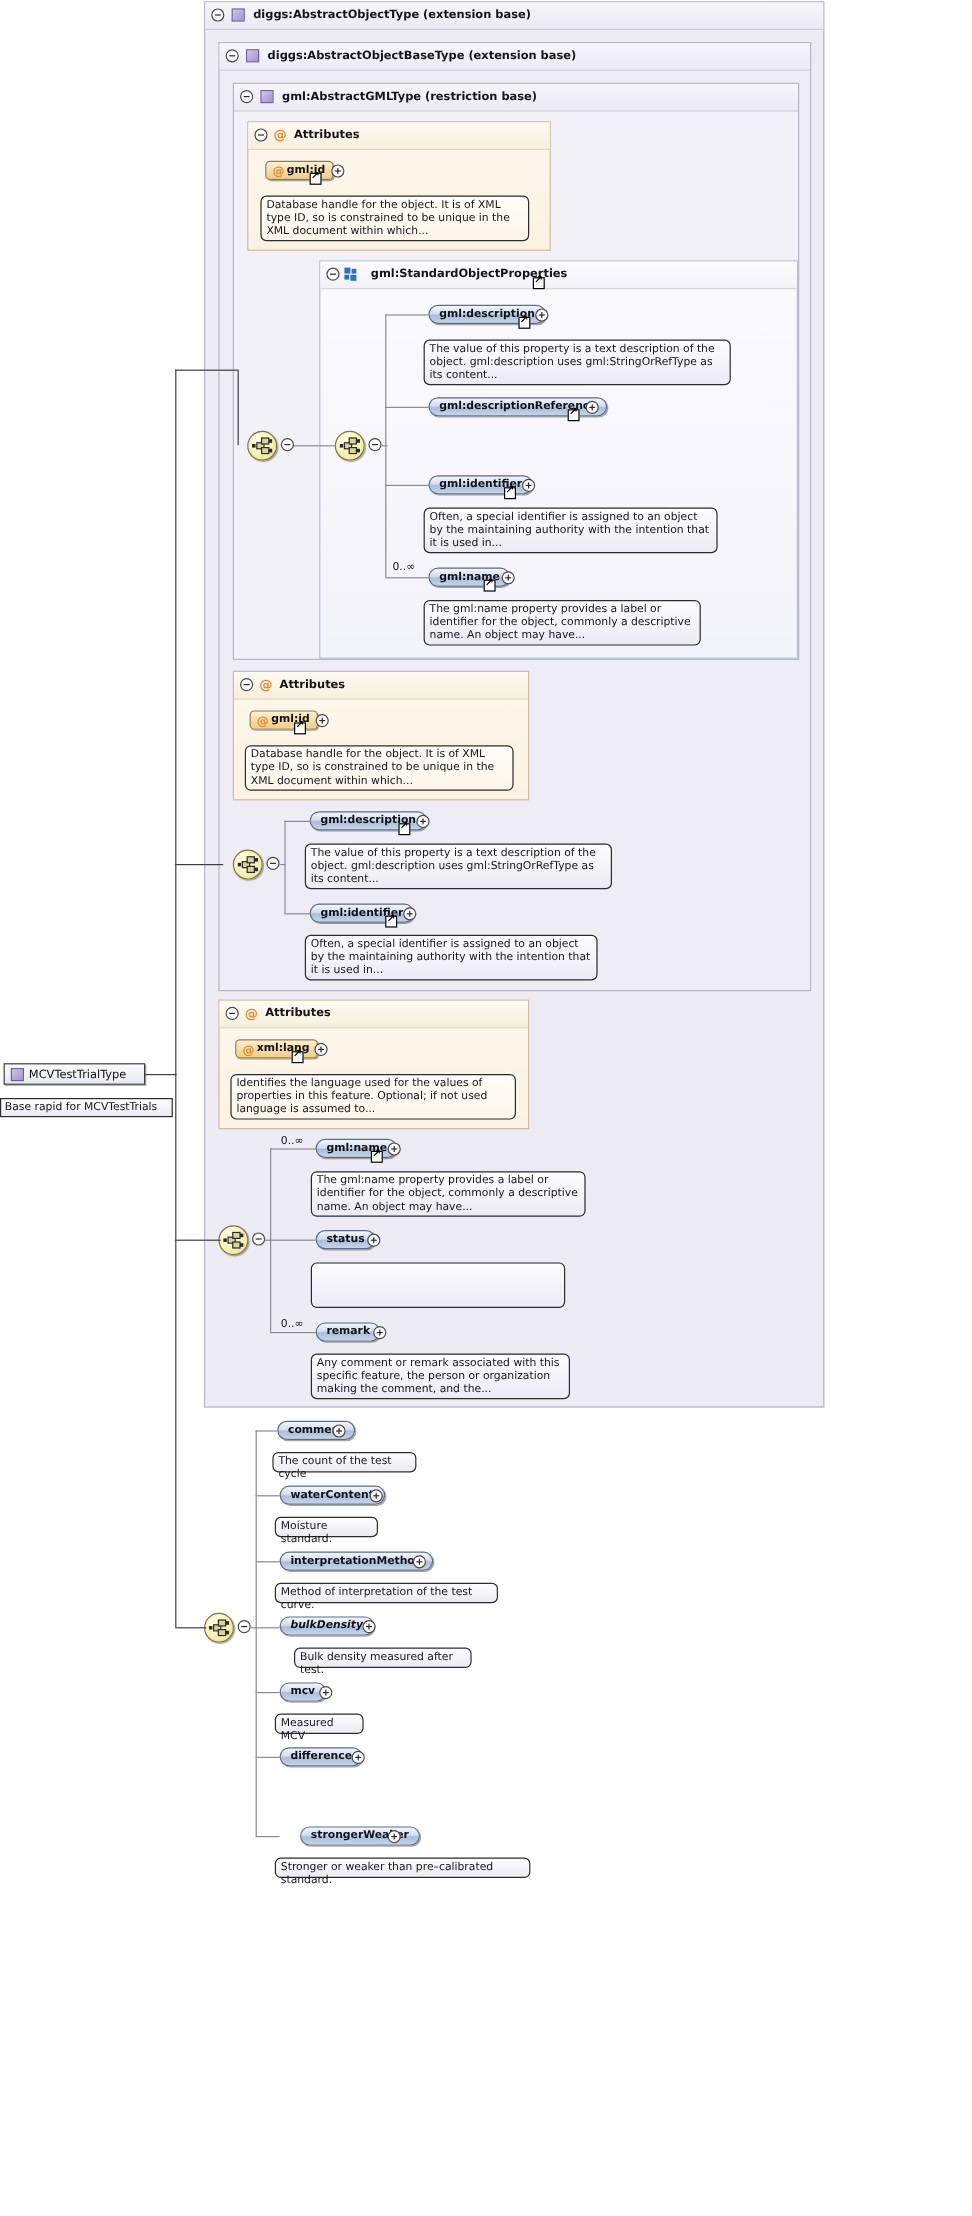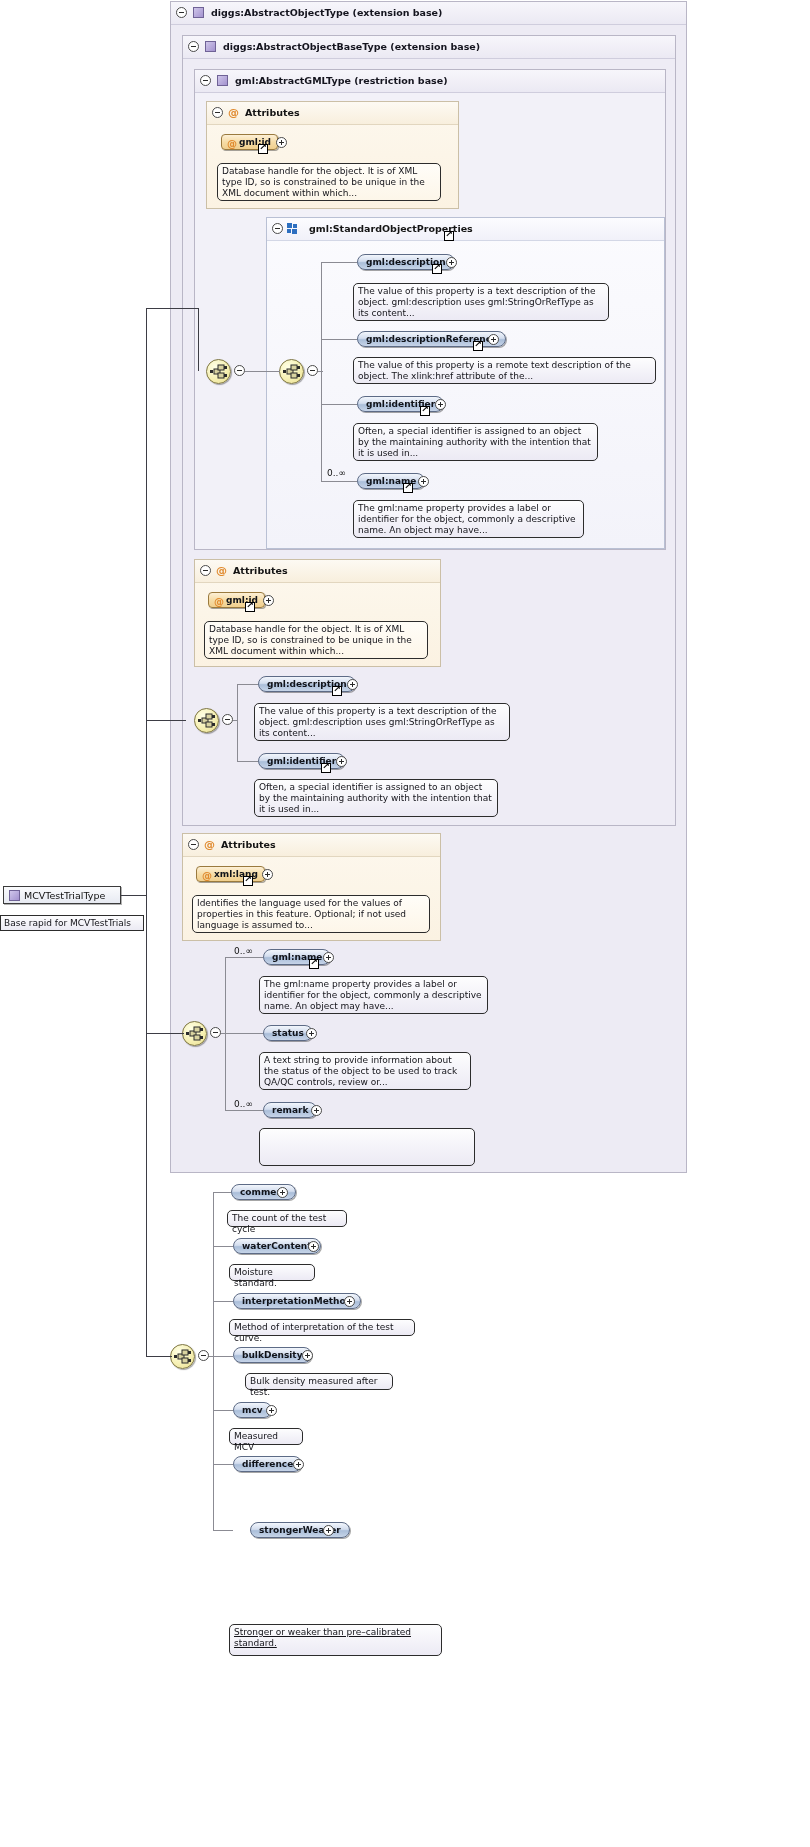--- a/index.html
+++ b/index.html
@@ -285,24 +285,20 @@
   <div class="doc" style="left:353px;top:283px;width:256px;height:38px;">
     <span class="tail"></span>
     <span>The value of this property is a text description of the object. gml:description uses gml:StringOrRefType as its content...</span>
   </div>
 
   <div class="pill" style="left:357px;top:331px;">
     <span>gml:descriptionReference</span>
   </div>
   <span class="jump" style="left:473px;top:341px;"></span>
   <span class="exp plus" style="left:488px;top:334px;"></span>
-  <div class="doc" style="left:353px;top:357px;width:303px;height:27px;">
-    <span class="tail"></span>
-    <span>The value of this property is a remote text description of the object. The xlink:href attribute of the...</span>
-  </div>
 
   <div class="pill" style="left:357px;top:396px;">
     <span>gml:identifier</span>
   </div>
   <span class="jump" style="left:420px;top:406px;"></span>
   <span class="exp plus" style="left:435px;top:399px;"></span>
   <div class="doc" style="left:353px;top:423px;width:245px;height:38px;">
     <span class="tail"></span>
     <span>Often, a special identifier is assigned to an object by the maintaining authority with the intention that it is used in...</span>
   </div>
@@ -419,30 +415,30 @@
     <span class="tail"></span>
     <span>The gml:name property provides a label or identifier for the object, commonly a descriptive name. An object may have...</span>
   </div>
 
   <div class="pill" style="left:263px;top:1025px;">
     <span>status</span>
   </div>
   <span class="exp plus" style="left:306px;top:1028px;"></span>
   <div class="doc" style="left:259px;top:1052px;width:212px;height:38px;">
     <span class="tail"></span>
-    <span>A text string to provide information about the status of the object to be used to track QA/QC controls, review or...</span>
   </div>
 
   <span class="card" style="left:234px;top:1099px;">0..∞</span>
   <div class="pill" style="left:263px;top:1102px;">
     <span>remark</span>
   </div>
   <span class="exp plus" style="left:311px;top:1105px;"></span>
   <div class="doc" style="left:259px;top:1128px;width:216px;height:38px;">
     <span class="tail"></span>
+    <span>Any comment or remark associated with this specific feature, the person or organization making the comment, and the...</span>
   </div>
 
   <div class="seqnode" style="left:170px;top:1344px;">
     <svg width="17" height="15" viewBox="0 0 17 15">
       <rect x="0" y="6" width="3" height="3" fill="#2b2b2b"></rect>
       <rect x="4" y="5" width="6" height="5" fill="#d9d3a0" stroke="#2b2b2b" stroke-width="1"></rect>
       <rect x="8" y="1" width="6" height="5" fill="#d9d3a0" stroke="#2b2b2b" stroke-width="1"></rect>
       <rect x="8" y="9" width="6" height="5" fill="#d9d3a0" stroke="#2b2b2b" stroke-width="1"></rect>
       <rect x="14" y="2" width="3" height="3" fill="#2b2b2b"></rect>
       <rect x="14" y="10" width="3" height="3" fill="#2b2b2b"></rect>
@@ -480,21 +476,21 @@
 
   <div class="pill" style="left:233px;top:1293px;">
     <span>interpretationMethod</span>
   </div>
   <span class="exp plus" style="left:344px;top:1296px;"></span>
   <div class="doc" style="left:229px;top:1319px;width:186px;height:17px;">
     <span class="tail"></span>
     <span>Method of interpretation of the test curve.</span>
   </div>
 
-  <div class="pill" style="left:233px;top:1347px;">
+  <div class="pill" style="left:233px;top:1347px;font-style:italic;">
     <span>bulkDensity</span>
   </div>
   <span class="exp plus" style="left:302px;top:1350px;"></span>
   <div class="doc" style="left:229px;top:1373px;width:148px;height:17px;margin-left:16px;">
     <span class="tail"></span>
     <span>Bulk density measured after test.</span>
   </div>
 
   <div class="pill" style="left:233px;top:1402px;">
     <span>mcv</span>
@@ -507,21 +503,21 @@
 
   <div class="pill" style="left:233px;top:1456px;">
     <span>difference</span>
   </div>
   <span class="exp plus" style="left:293px;top:1459px;"></span>
 
   <div class="pill" style="left:250px;top:1522px;">
     <span>strongerWeaker</span>
   </div>
   <span class="exp plus" style="left:323px;top:1525px;"></span>
-  <div class="doc" style="left:229px;top:1624px;width:213px;height:32px;text-decoration:underline;">
+  <div class="doc" style="left:229px;top:1548px;width:213px;height:17px;">
     <span class="tail"></span>
     <span>Stronger or weaker than pre–calibrated standard.</span>
   </div>
 
   <div class="rootbox" style="left:3px;top:886px;width:118px;">
     <span class="tyico" style="left:5px;top:3px;"></span>
     <span>MCVTestTrialType</span>
   </div>
   <div class="rootdoc" style="left:0px;top:915px;width:144px;">
     <span>Base rapid for MCVTestTrials</span>

